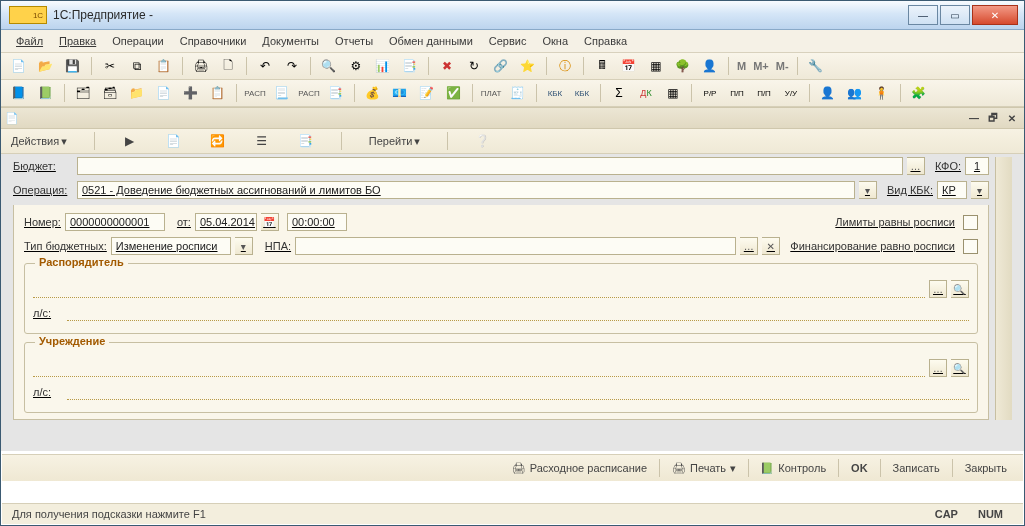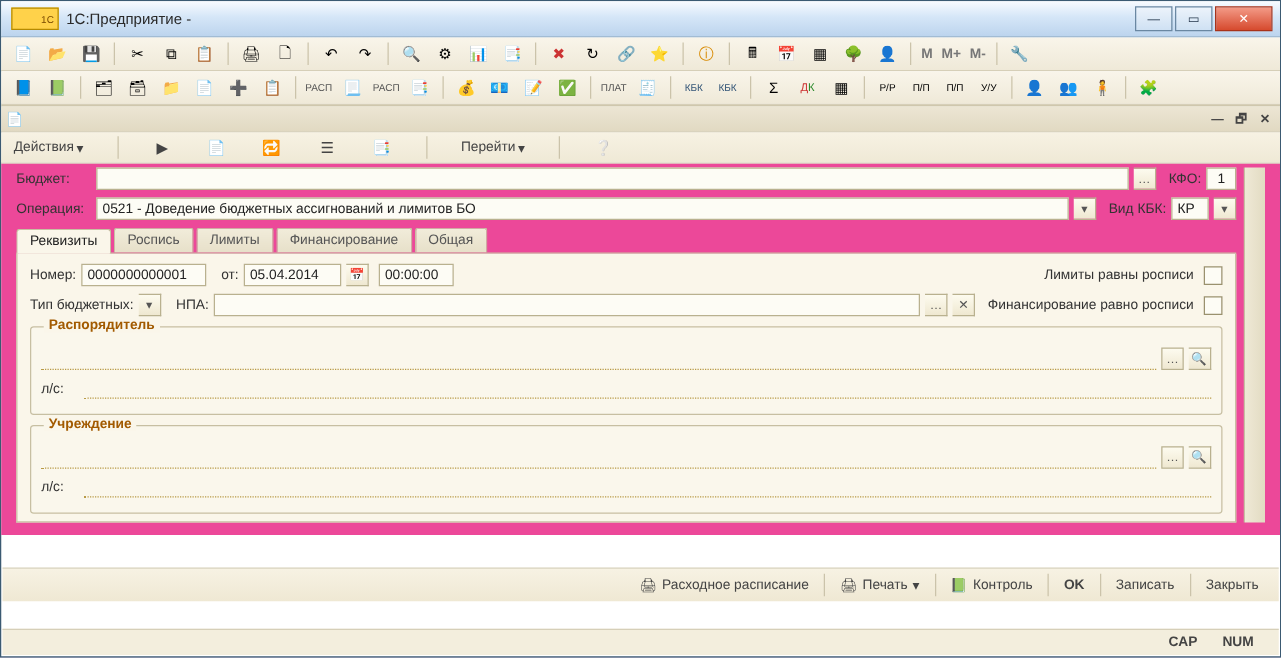--- a/index.html
+++ b/index.html
@@ -105,21 +105,22 @@
     height: 24px;
     background: linear-gradient(to bottom,#f7f2e3,#efe9d6);
     border-bottom:1px solid #d6cfb8;
     display:flex;align-items:center;
     padding:0 6px; gap:20px;
     color:#444;
   }
   .actionbar .drop { padding:2px 4px; display:flex;align-items:center;gap:2px;}
   .carea {
     padding: 3px 12px 4px 12px;
-    background:#ec4899;
+    background:#e5e5e5;
+    text-decoration:underline;
   }
   .row { display:flex; align-items:center; margin-bottom:6px; gap:4px;}
   .lbl { color:#333; }
   .field {
     height: 18px;
     border:1px solid #b9b18f;
     background:#fdfcf5;
     padding:0 4px;
     display:flex;align-items:center;
     box-sizing:border-box;
@@ -242,20 +243,32 @@
 <div class="window">
 
   <div class="titlebar">
     <div class="logo">1C</div>
     <div class="title">1С:Предприятие -</div>
     <div class="winbtn">—</div>
     <div class="winbtn">▭</div>
     <div class="winbtn close">✕</div>
   </div>
 
+  <div class="menubar">
+    <span class="menuitem"><span class="ul">Файл</span></span>
+    <span class="menuitem"><span class="ul">Правка</span></span>
+    <span class="menuitem">Операции</span>
+    <span class="menuitem">Справочники</span>
+    <span class="menuitem">Документы</span>
+    <span class="menuitem">Отчеты</span>
+    <span class="menuitem">Обмен данными</span>
+    <span class="menuitem">Сервис</span>
+    <span class="menuitem">Окна</span>
+    <span class="menuitem">Справка</span>
+  </div>
 
   <div class="toolbar">
     <div class="tbtn">
         <i class="ico">📄</i>
       </div>
     <div class="tbtn">
         <i class="ico">📂</i>
       </div>
     <div class="tbtn">
         <i class="ico">💾</i>
@@ -499,44 +512,38 @@
 
         <div class="row">
           <span class="lbl" style="width:60px">Операция:</span>
           <div class="field flex">0521 - Доведение бюджетных ассигнований и лимитов БО</div>
           <div class="minibtn">▾</div>
           <span class="lbl" style="margin-left:6px">Вид КБК:</span>
           <div class="field" style="width:30px">КР</div>
           <div class="minibtn">▾</div>
         </div>
 
-        <div class="tabs">
-          <div class="tab active">Реквизиты</div>
-          <div class="tab">Роспись</div>
-          <div class="tab">Лимиты</div>
-          <div class="tab">Финансирование</div>
-          <div class="tab">Общая</div>
-        </div>
 
         <div class="tabbody">
 
           <div class="row">
             <span class="lbl">Номер:</span>
             <div class="field" style="width:100px">0000000000001</div>
             <span class="lbl" style="margin-left:8px">от:</span>
-            <div class="field" style="width:78px">05.04.2014</div>
+            <div class="field" style="width:62px">05.04.2014</div>
             <div class="minibtn">📅</div>
             <div class="field" style="width:60px;margin-left:4px">00:00:00</div>
             <span style="flex:1"></span>
             <span class="lbl">Лимиты равны росписи</span>
             <span class="checkbox"></span>
           </div>
 
           <div class="row">
             <span class="lbl">Тип бюджетных:</span>
+            <div class="field" style="width:120px">Изменение росписи</div>
             <div class="minibtn">▾</div>
             <span class="lbl" style="margin-left:8px">НПА:</span>
             <div class="field flex"></div>
             <div class="minibtn">…</div>
             <div class="minibtn">✕</div>
             <span class="lbl" style="margin-left:6px">Финансирование равно росписи</span>
             <span class="checkbox"></span>
           </div>
 
           <div class="groupbox">
@@ -586,18 +593,19 @@
     <span class="vline"></span>
     <span class="bbtn ok">OK</span>
     <span class="vline"></span>
     <span class="bbtn">Записать</span>
     <span class="vline"></span>
     <span class="bbtn">Закрыть</span>
   </div>
 
 
   <div class="statusbar">
+    <span>Для получения подсказки нажмите F1</span>
     <span class="sp"></span>
     <span class="ind">CAP</span>
     <span class="ind">NUM</span>
   </div>
 
 </div>
 
 </body></html>

